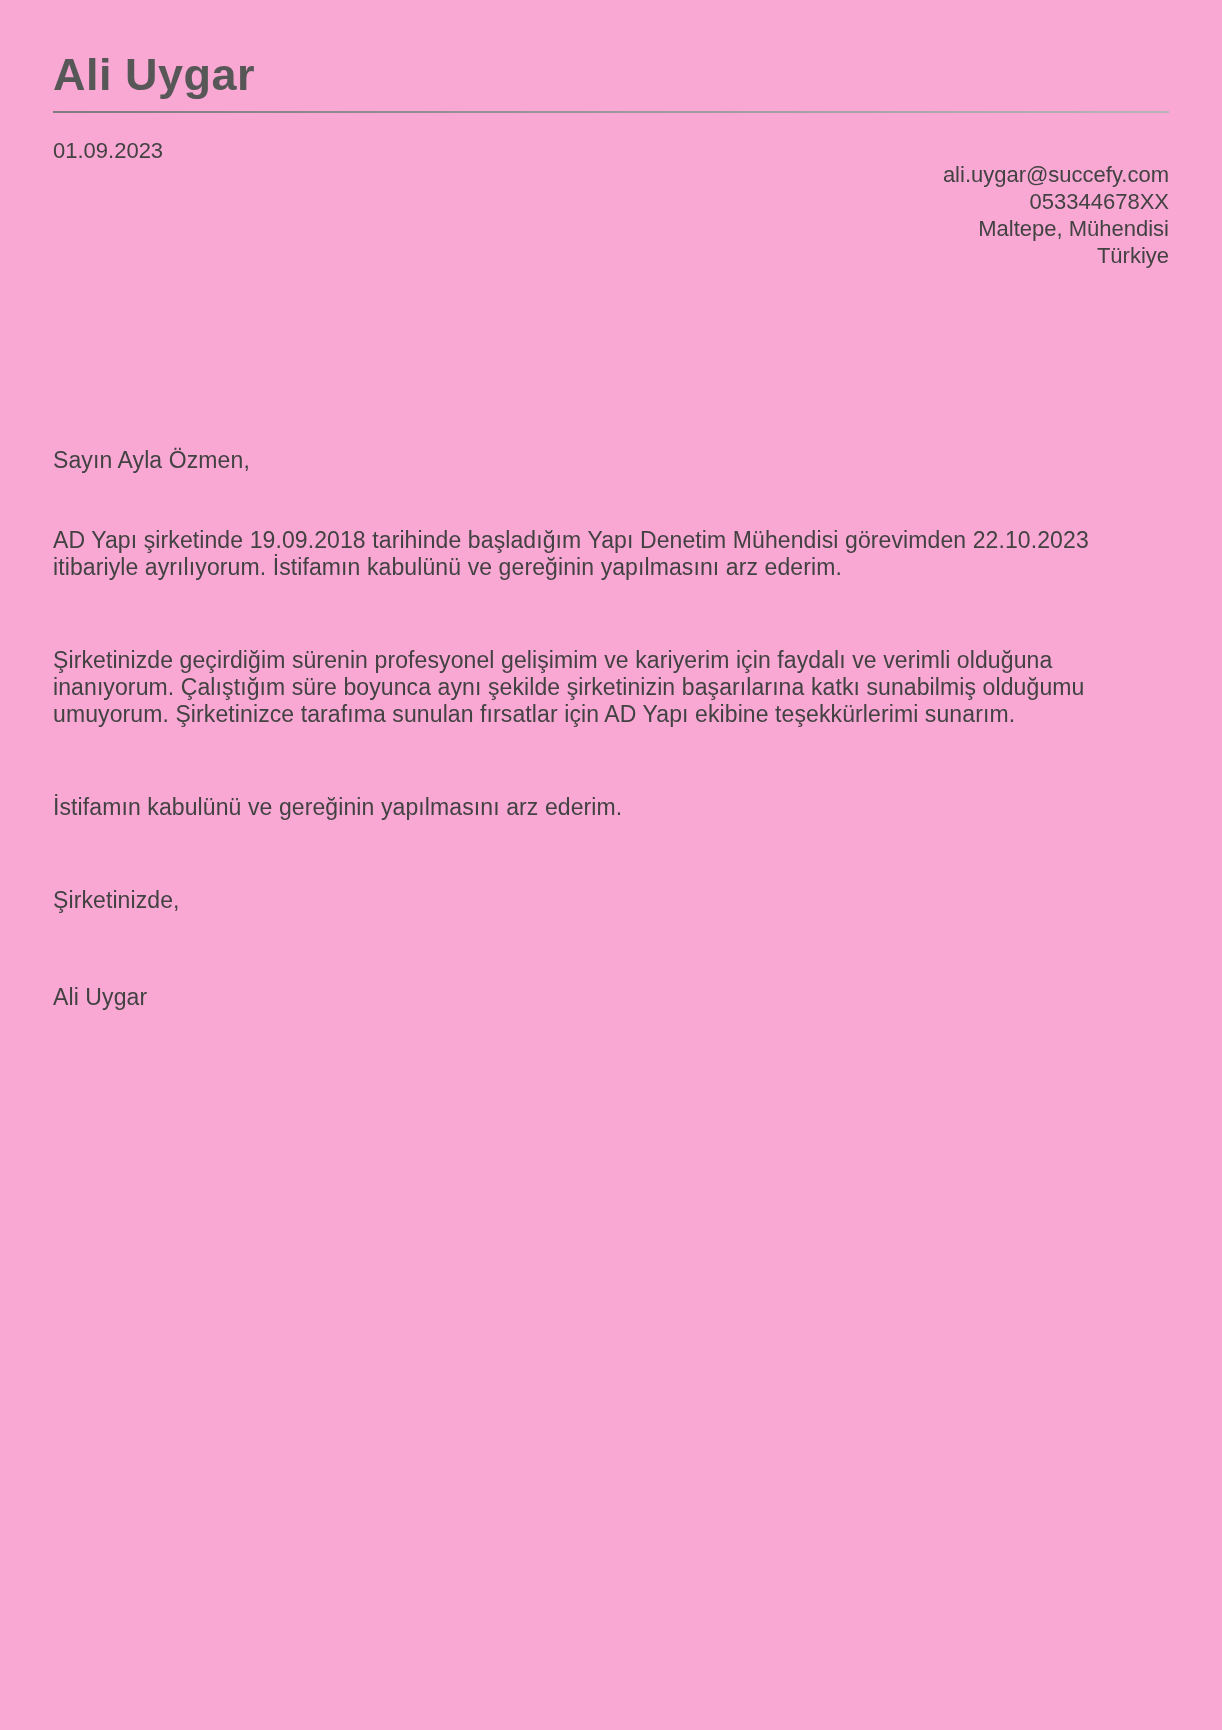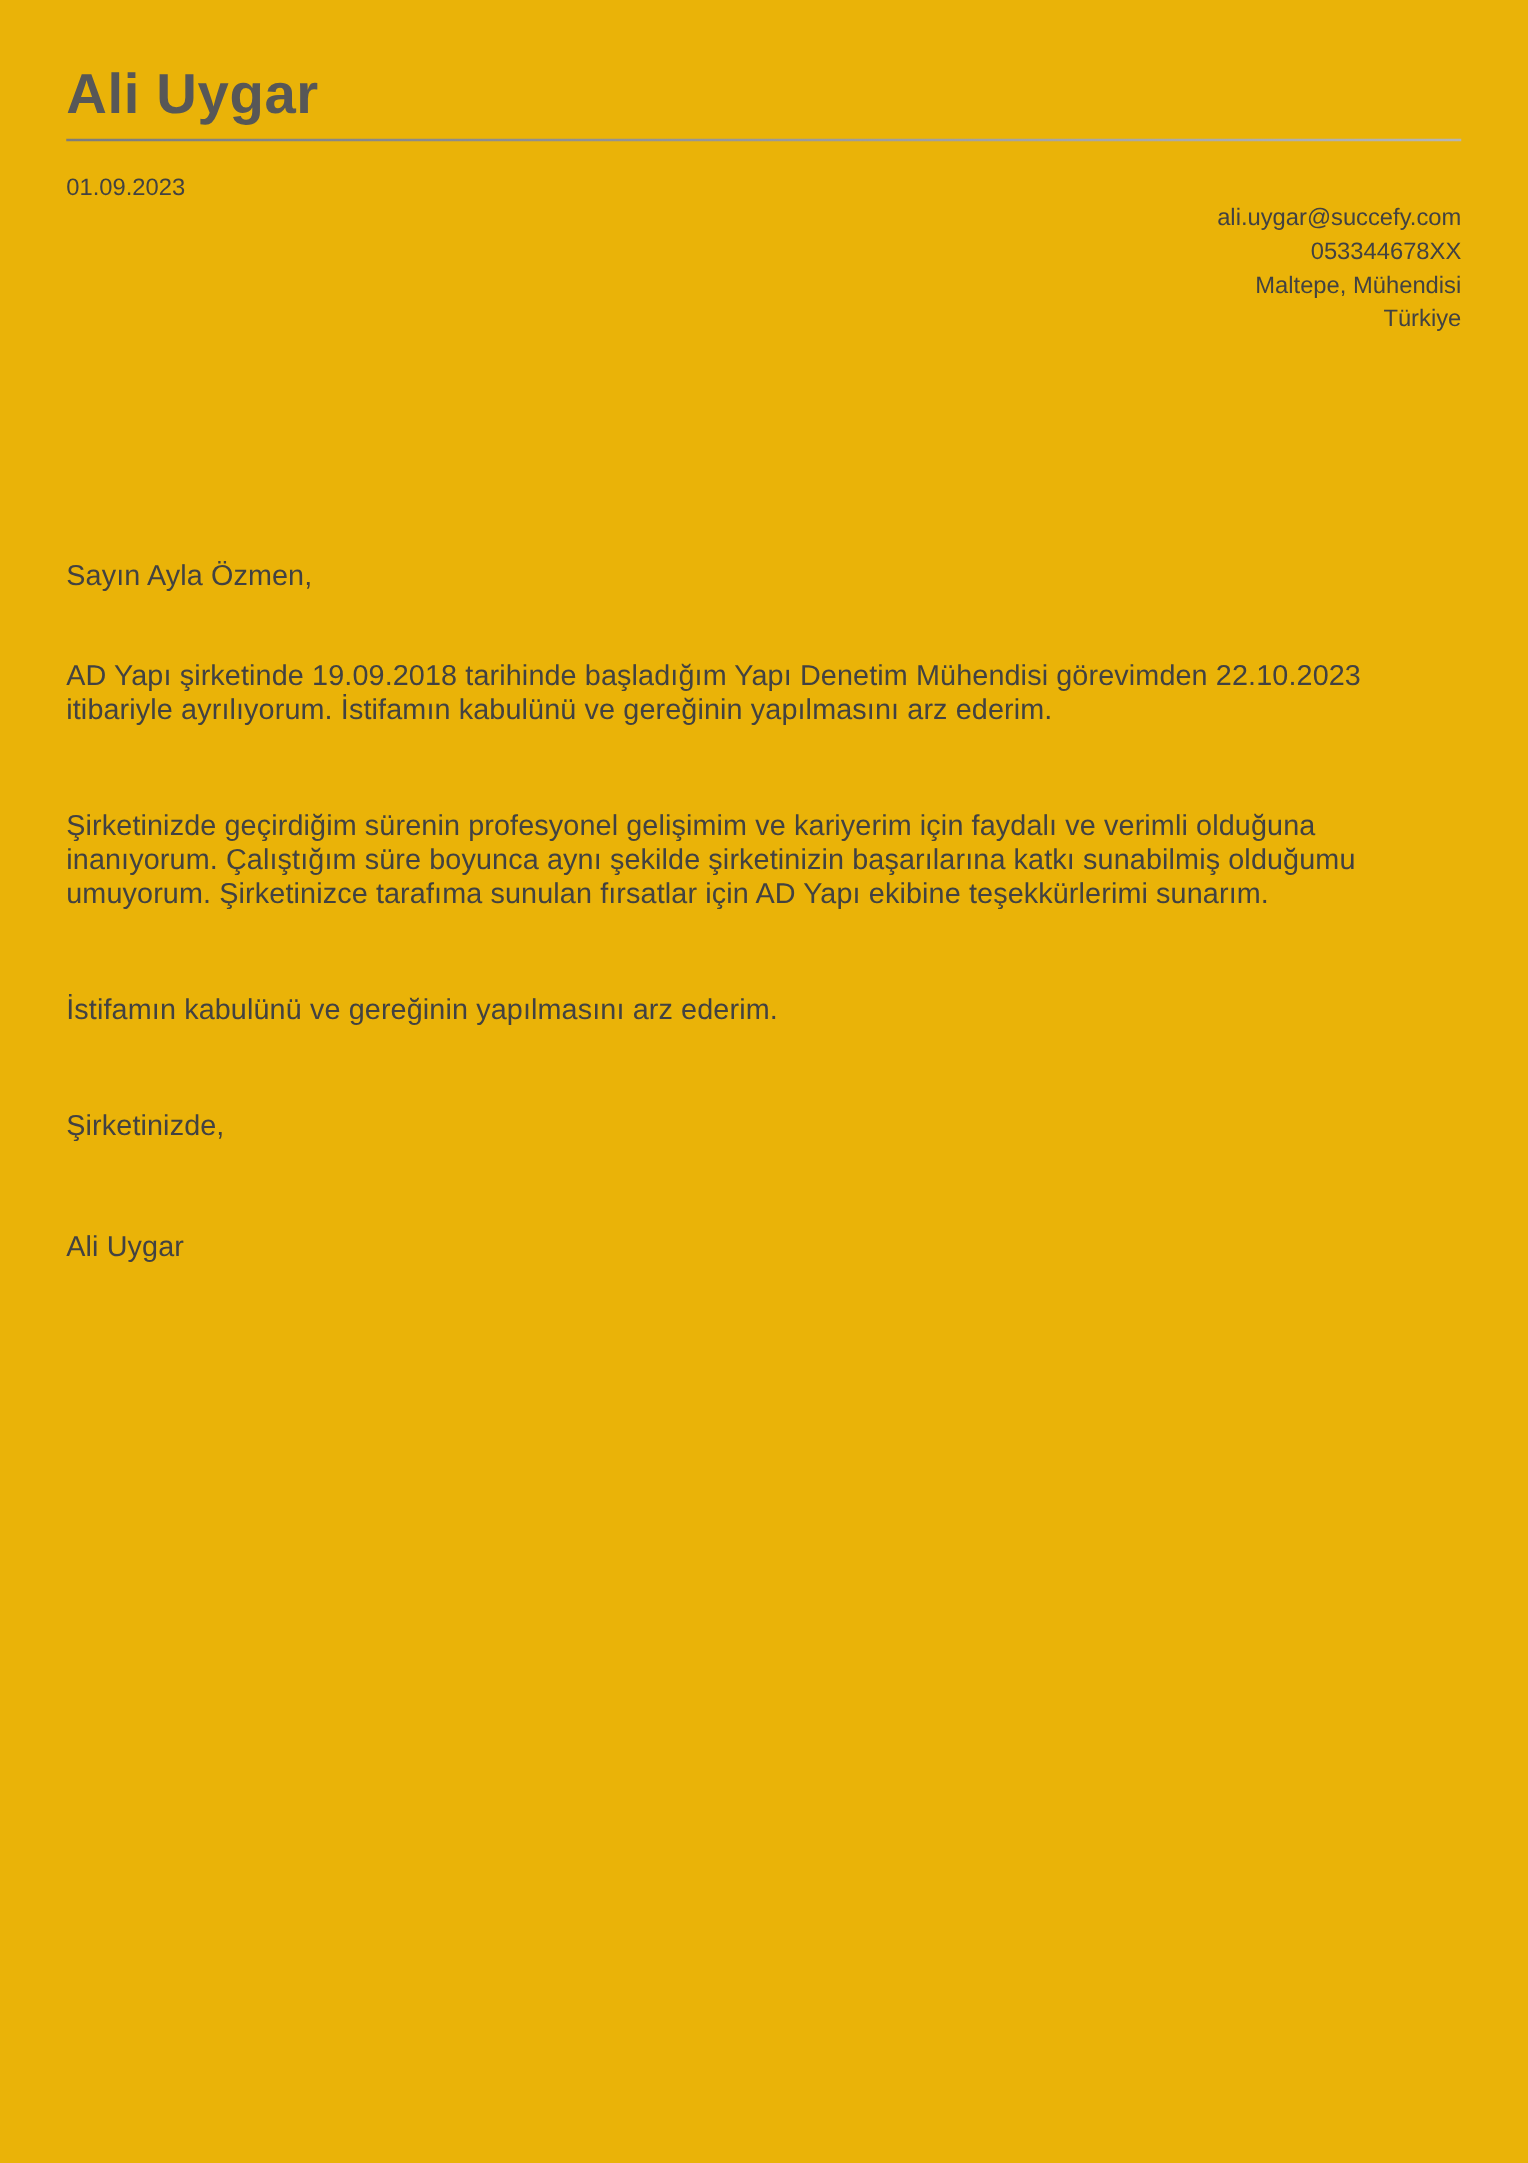--- a/index.html
+++ b/index.html
@@ -13,21 +13,21 @@
     height: 1730px;
     font-family: "Liberation Sans", sans-serif;
     color: #3f3f3f;
     overflow: hidden;
   }
   .page {
     box-sizing: border-box;
     width: 1222px;
     height: 1730px;
     padding: 48px 53px 12px 53px;
-    background: #eab308;
+    background: #f9a8d4;
   }
   
   .header-name {
     margin: 0;
     font-size: 45px;
     line-height: 1.2;
     font-weight: 700;
     letter-spacing: 0.5px;
     color: #575757;
   }
@@ -36,21 +36,21 @@
     height: 2px;
     margin: 9px 0 0 0;
     background: linear-gradient(to right, #7d7d7d, #b5b5b5);
   }
   
   .meta-row {
     display: flex;
     justify-content: space-between;
     align-items: flex-start;
     margin-top: 24px;
-    font-size: 19px;
+    font-size: 22px;
     line-height: 27px;
     color: #424242;
   }
   .date {
     white-space: nowrap;
   }
   .contact-block {
     text-align: right;
     margin-top: 24px;
   }

